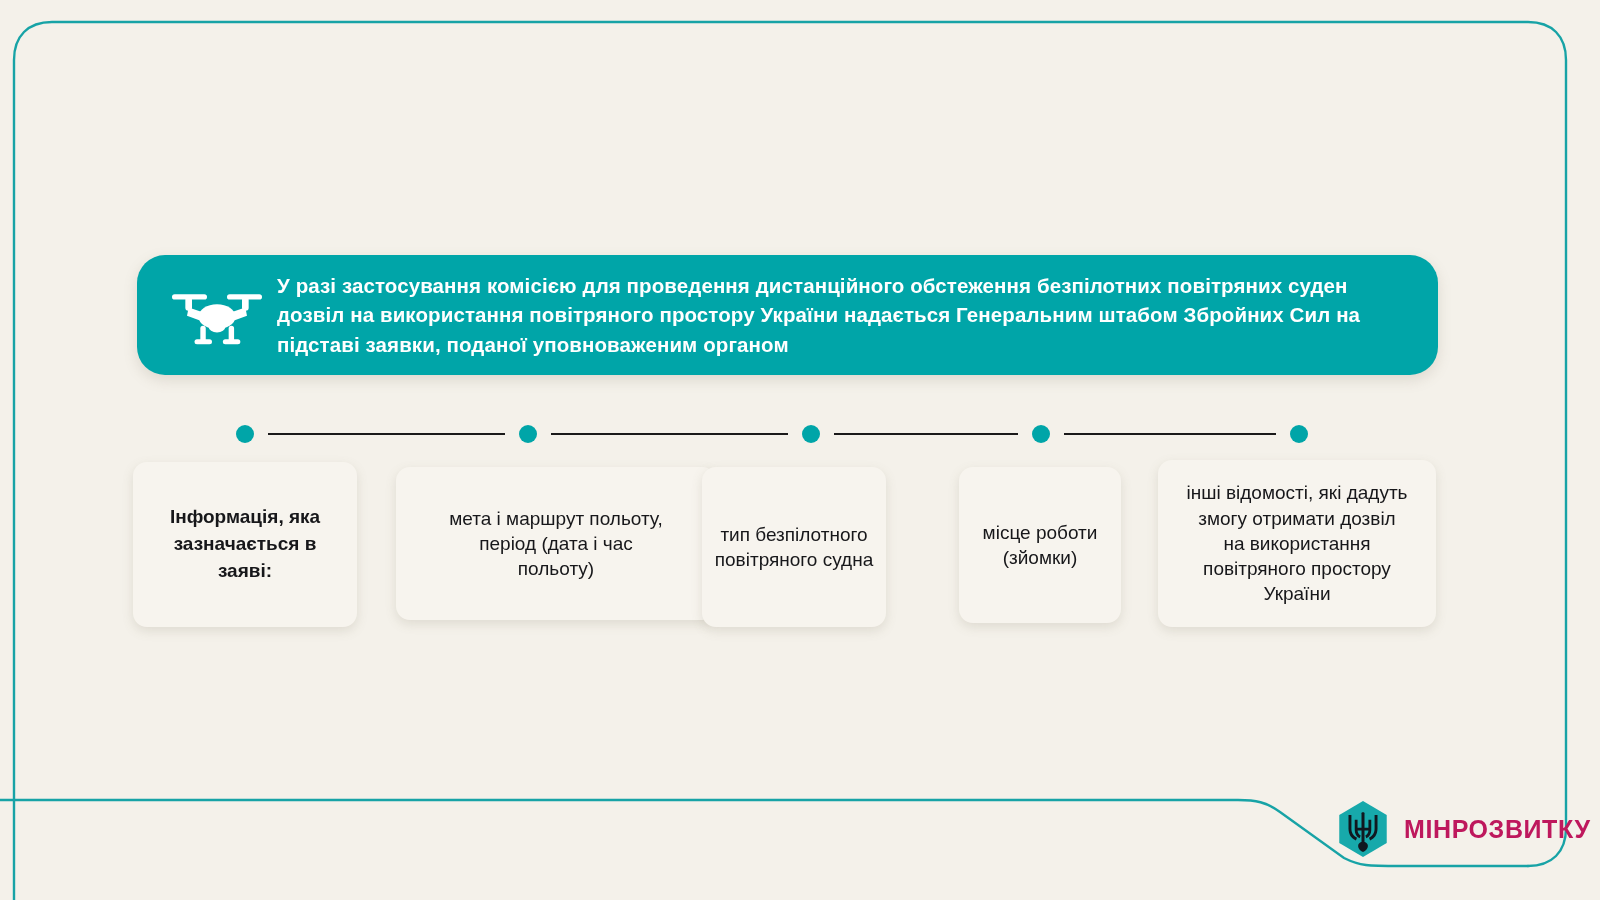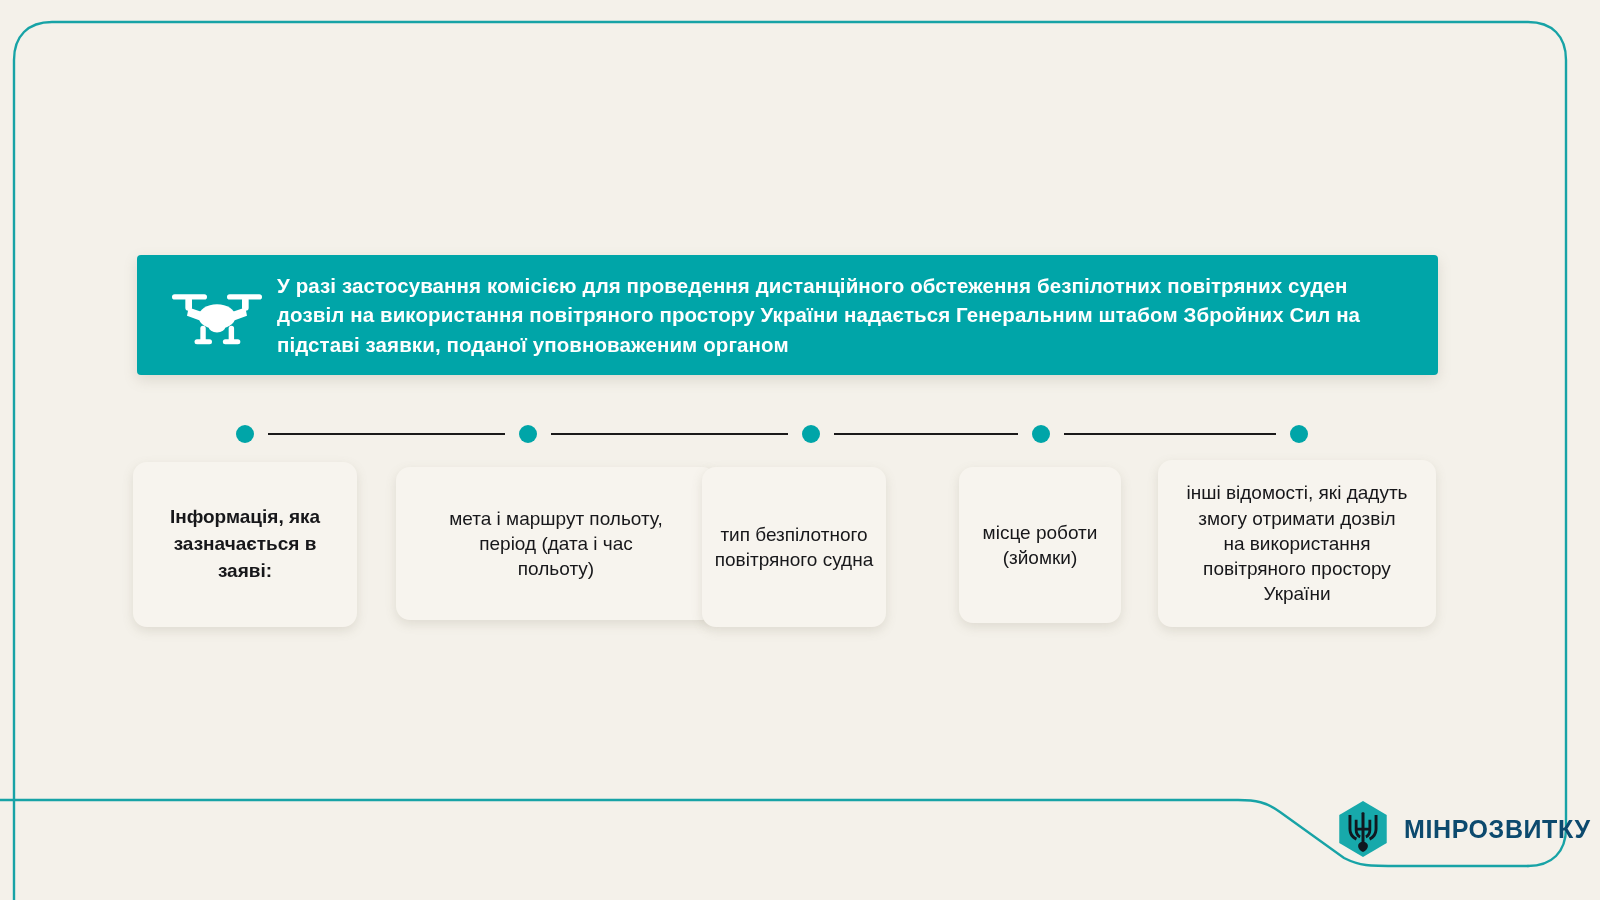--- a/index.html
+++ b/index.html
@@ -33,21 +33,21 @@
   }
 
   
   .banner {
     position: absolute;
     left: 137px;
     top: 255px;
     width: 1301px;
     height: 120px;
     background: #00a5a8;
-    border-radius: 4px;
+    border-radius: 28px;
     box-shadow: 0 5px 14px rgba(120,110,90,0.18);
     display: flex;
     align-items: center;
     box-sizing: border-box;
     padding: 0 26px 0 30px;
   }
   .banner-icon {
     flex: 0 0 auto;
     width: 100px;
     height: 76px;
@@ -119,21 +119,21 @@
   }
   .logo-mark {
     width: 54px;
     height: 58px;
     flex: 0 0 auto;
   }
   .logo-word {
     font-size: 25px;
     font-weight: bold;
     letter-spacing: 0.6px;
-    color: #0c4a6e;
+    color: #be185d;
     white-space: nowrap;
   }
 </style>
 </head>
 <body>
 
 <div id="canvas">
 
   <svg class="frame-svg" viewBox="0 0 1600 900" fill="none" xmlns="http://www.w3.org/2000/svg">
     <path d="M 1528 866

